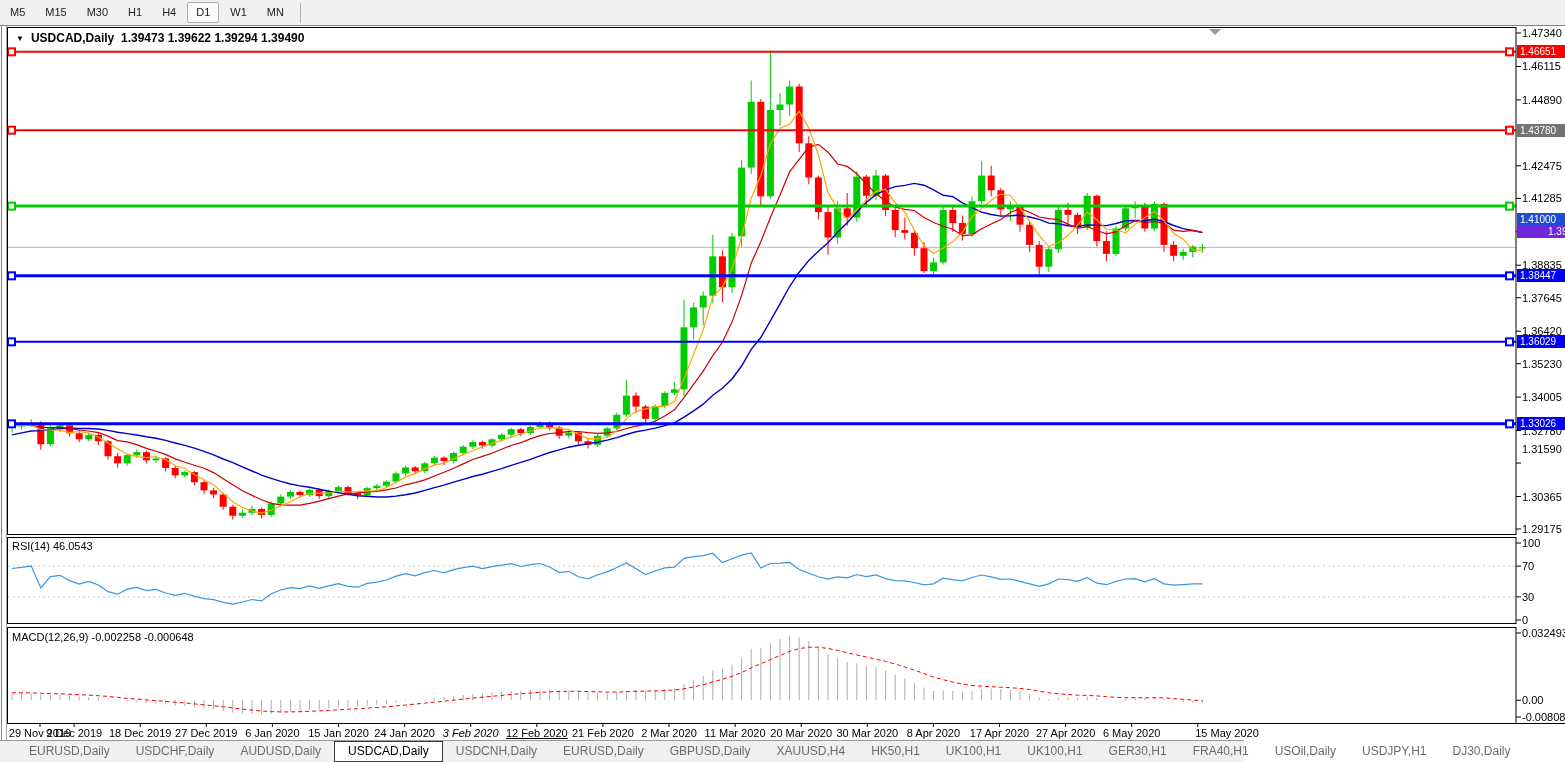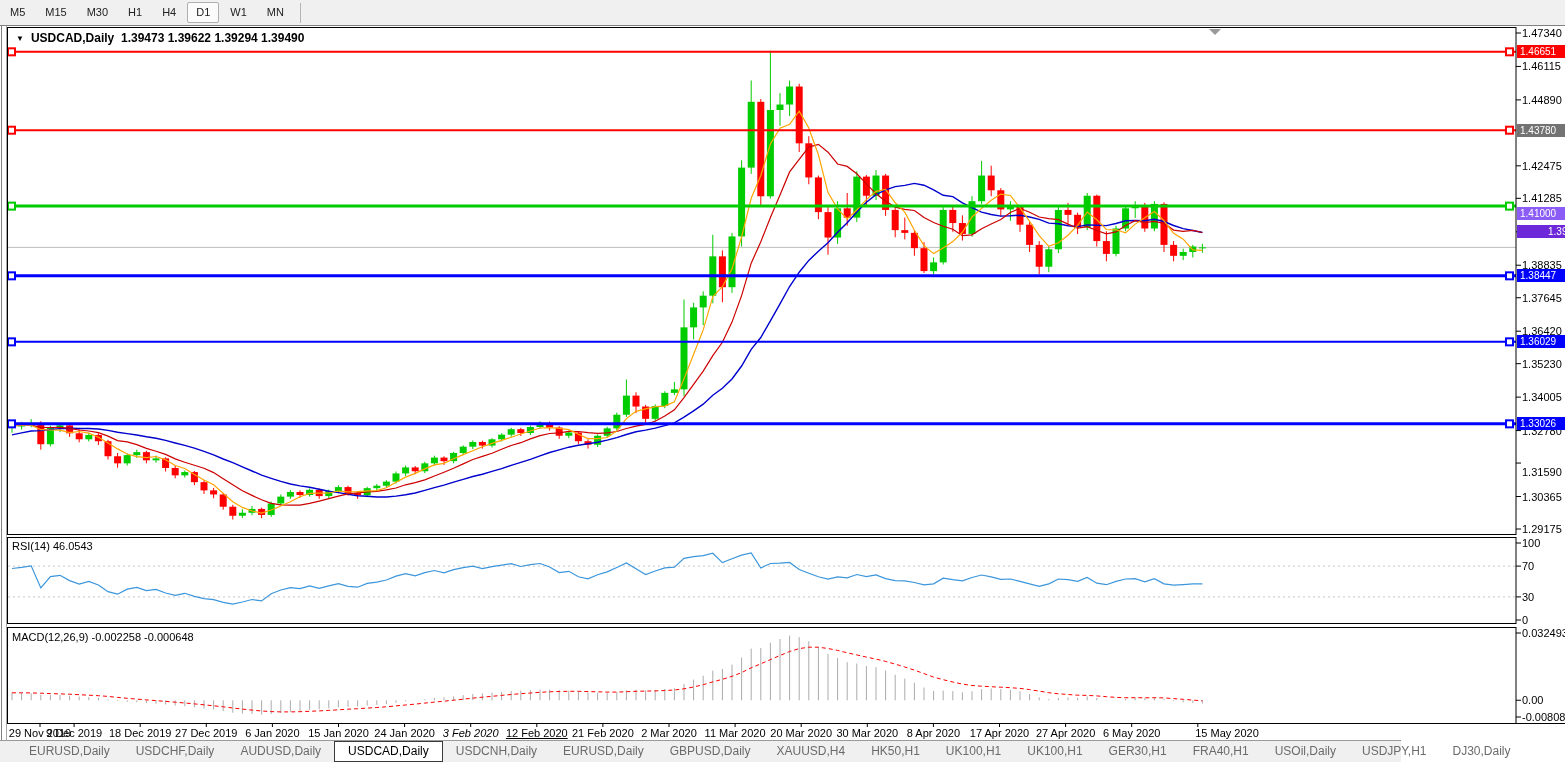--- a/index.html
+++ b/index.html
@@ -36,21 +36,21 @@
     position:absolute;left:1517px;width:48px;height:13px;z-index:4;
     font-size:10px;line-height:13px;color:#fff;padding-left:3px;box-sizing:border-box;
     white-space:nowrap;
   }
   .datelabel{
     position:absolute;top:727px;width:84px;margin-left:-42px;text-align:center;
     font-size:11px;color:#000;z-index:2;white-space:nowrap;
   }
   
   .tabbar{
-    position:absolute;left:0;top:740px;width:1401px;height:22px;background:#f0f0f0;
+    position:absolute;left:0;top:740px;width:1244px;height:22px;background:#f0f0f0;
     border-top:1px solid #9a9a9a;display:flex;align-items:stretch;z-index:6;
     padding-left:16px;box-sizing:border-box;
   }
   .tab{
     font-size:12px;color:#6b6b6b;padding:3px 13px 0 13px;cursor:default;white-space:nowrap;
   }
   .tab.active{
     background:#ffffff;color:#000;border:1px solid #3a3a3a;border-top-width:1px;
     margin-top:0px;padding-top:2px;font-weight:400;
   }
@@ -436,35 +436,35 @@
     <div class="yl" style="top: 93.8979px;">1.44890</div>
     <div class="yl" style="top: 159.84px;">1.42475</div>
     <div class="yl" style="top: 192.333px;">1.41285</div>
     <div class="yl" style="top: 225.782px;">1.40060</div>
     <div class="yl" style="top: 259.231px;">1.38835</div>
     <div class="yl" style="top: 291.724px;">1.37645</div>
     <div class="yl" style="top: 325.173px;">1.36420</div>
     <div class="yl" style="top: 357.667px;">1.35230</div>
     <div class="yl" style="top: 391.116px;">1.34005</div>
     <div class="yl" style="top: 424.565px;">1.32780</div>
-    <div class="yl" style="top: 466px;">1.31590</div>
+    <div class="yl" style="top: 443px;">1.31590</div>
     <div class="yl" style="top: 490.507px;">1.30365</div>
     <div class="yl" style="top: 523px;">1.29175</div>
     <div class="yl" style="top: 537px;">100</div>
     <div class="yl" style="top: 560.1px;">70</div>
     <div class="yl" style="top: 590.9px;">30</div>
     <div class="yl" style="top: 614px;">0</div>
     <div class="yl" style="top: 627px;">0.032493</div>
     <div class="yl" style="top: 694.262px;">0.00</div>
     <div class="yl" style="top: 711px;">-0.008086</div>
   </div>
 <div id="badges">
     <div class="badge" style="top: 45.3133px; background: rgb(255, 0, 0);">1.46651</div>
     <div class="badge" style="top: 123.707px; background: #737373;">1.43780</div>
-    <div class="badge" style="top: 207px; background: #8b5cf6;">1.41000</div>
+    <div class="badge" style="top: 213px; background: #1d4ed8;">1.41000</div>
     <div class="badge" style="top: 269.326px; background: rgb(0, 0, 255);">1.38447</div>
     <div class="badge" style="top: 335.35px; background: rgb(0, 0, 255);">1.36029</div>
     <div class="badge" style="top: 417.347px; background: rgb(0, 0, 255);">1.33026</div>
     <div class="badge" style="top: 225px; background: #6d28d9; padding-left: 31px;">1.39490</div>
   </div>
 <div id="datelabels">
     <div class="datelabel" style="left: 40px;">29 Nov 2019</div>
     <div class="datelabel" style="left: 74.1px;">9 Dec 2019</div>
     <div class="datelabel" style="left: 140.2px;">18 Dec 2019</div>
     <div class="datelabel" style="left: 206.3px;">27 Dec 2019</div>

